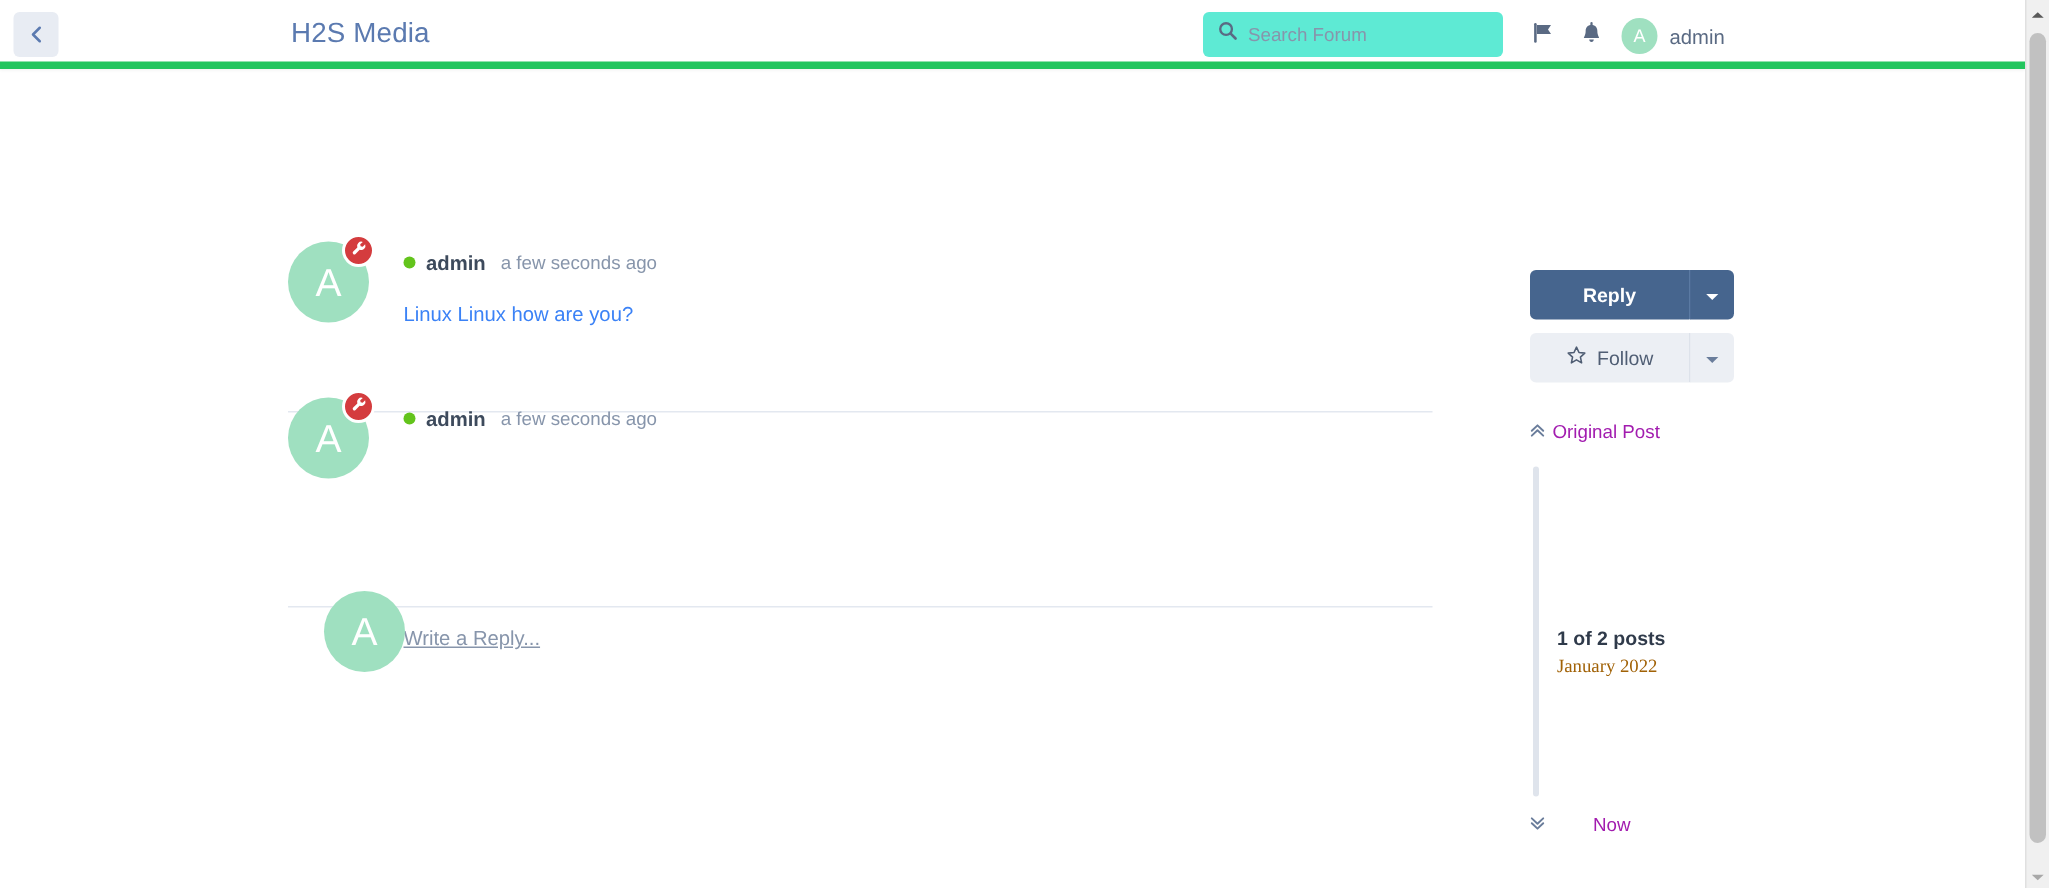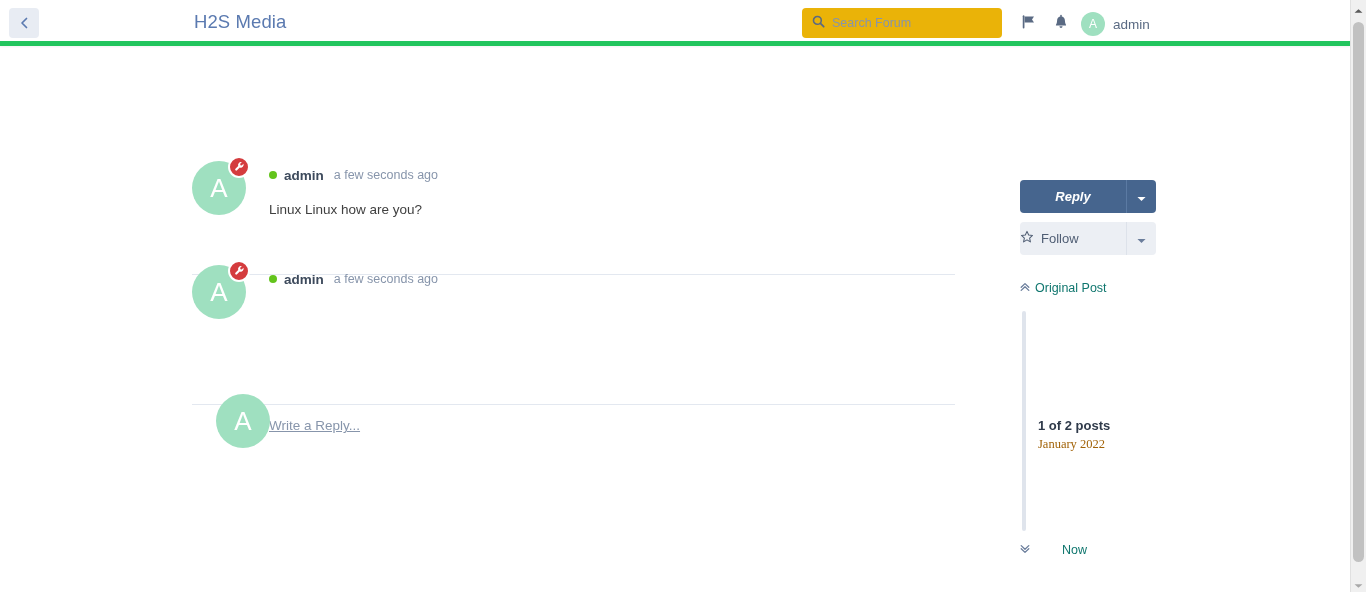--- a/index.html
+++ b/index.html
@@ -68,21 +68,21 @@
     white-space: nowrap;
     cursor: pointer;
   }
 
   .search-box {
     position: absolute;
     left: 802px;
     top: 8px;
     width: 200px;
     height: 30px;
-    background: #eab308;
+    background: #5eead4;
     border-radius: 4px;
     display: flex;
     align-items: center;
     padding-left: 10px;
     cursor: text;
   }
   .search-icon { flex: 0 0 auto; display: block; margin-right: 7px; }
   .search-input {
     border: none;
     outline: none;
@@ -240,21 +240,21 @@
   }
   .post-time {
     margin-left: 10px;
     font-size: 12.5px;
     color: #8795ab;
     cursor: pointer;
   }
   .post-text {
     margin-top: 16px;
     font-size: 13.5px;
-    color: #404040;
+    color: #3b82f6;
     line-height: 1.5;
   }
 
   
   .composer {
     position: relative;
     padding-top: 48px;
     height: 140px;
   }
   .composer .avatar-wrap { top: 48px; left: 24px; }
@@ -284,21 +284,20 @@
     flex: 1 1 auto;
     height: 33px;
     background: #46658e;
     color: #ffffff;
     font-size: 13px;
     font-weight: bold;
     border: none;
     border-radius: 4px 0 0 4px;
     font-family: "Liberation Sans", sans-serif;
     cursor: pointer;
-    font-style: italic;
   }
   .btn-primary-caret {
     width: 30px;
     height: 33px;
     background: #46658e;
     border-left: 1px solid #5b7aa3;
     border-radius: 0 4px 4px 0;
     display: flex;
     align-items: center;
     justify-content: center;
@@ -310,20 +309,21 @@
     flex: 1 1 auto;
     height: 33px;
     background: #eceff4;
     color: #4f5d73;
     font-size: 13px;
     border: none;
     border-radius: 4px 0 0 4px;
     font-family: "Liberation Sans", sans-serif;
     display: flex;
     align-items: center;
+    justify-content: center;
     gap: 7px;
     cursor: pointer;
   }
   .btn-secondary-caret {
     width: 30px;
     height: 33px;
     background: #eceff4;
     border-left: 1px solid #dde2ea;
     border-radius: 0 4px 4px 0;
     display: flex;
@@ -331,21 +331,21 @@
     justify-content: center;
     cursor: pointer;
   }
 
   .scrubber { position: relative; margin-top: 26px; }
   .scrub-link {
     display: flex;
     align-items: center;
     gap: 5px;
     font-size: 12.5px;
-    color: #0f766e;
+    color: #a21caf;
     cursor: pointer;
   }
   .scrub-bar {
     position: absolute;
     left: 2px;
     top: 30px;
     width: 4px;
     height: 220px;
     background: #dfe4ec;
     border-radius: 2px;

